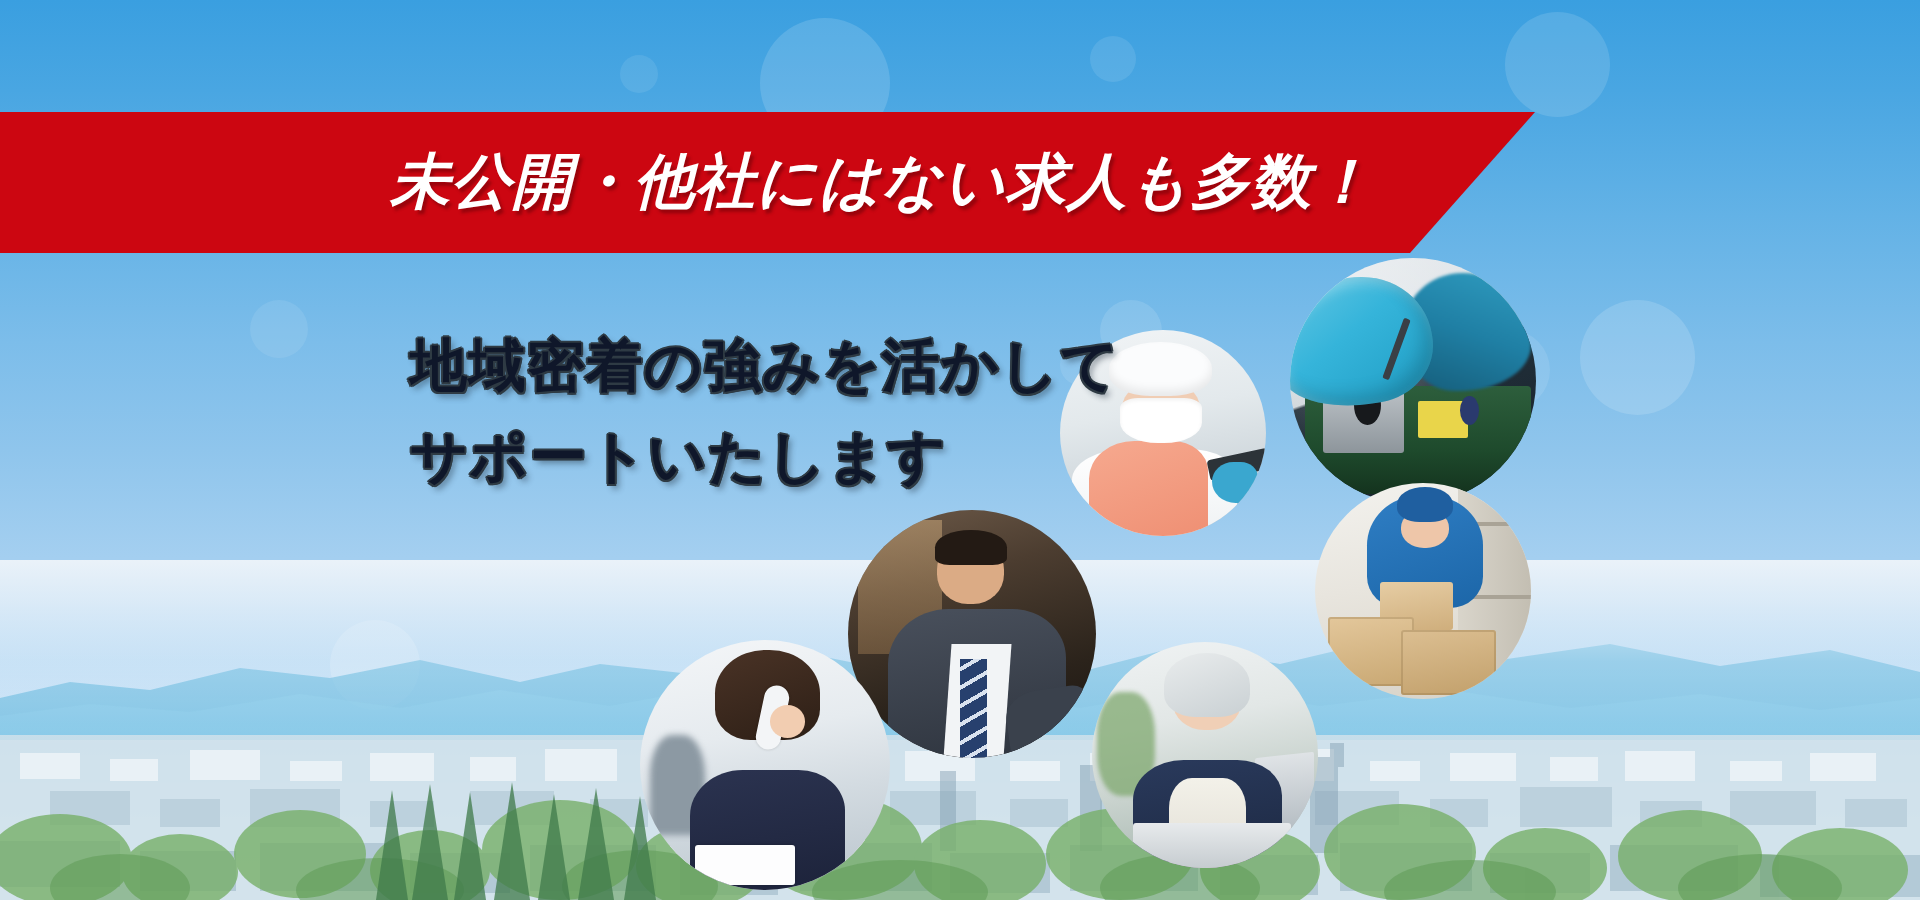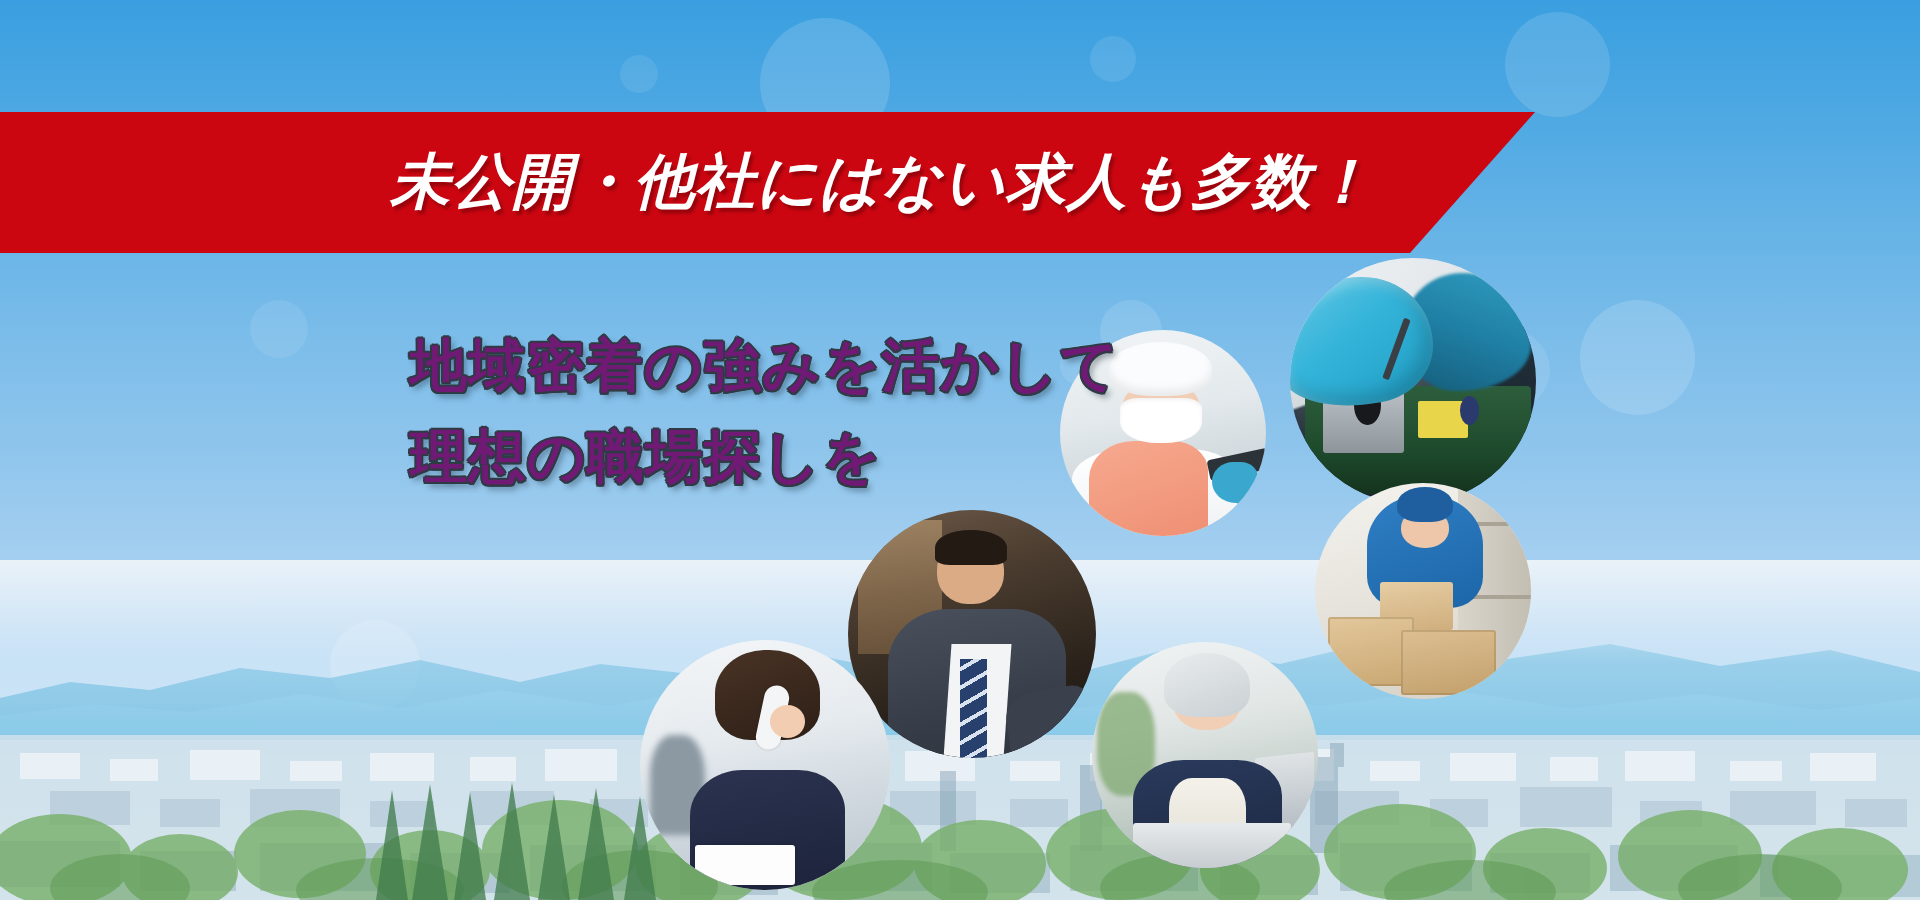--- a/index.html
+++ b/index.html
@@ -91,21 +91,21 @@
     text-align:center;
   }
 
   
   .headline {
     position:absolute;
     left:410px; top:320px;
     z-index:25;
   }
   .headline .line {
-    color:#701a75;
+    color:#0f172a;
     font-size:57px;
     font-weight:bold;
     line-height:91px;
     letter-spacing:1.5px;
     white-space:nowrap;
     text-shadow:
        2px 0 0 #2f3b44, -2px 0 0 #2f3b44, 0 2px 0 #2f3b44, 0 -2px 0 #2f3b44,
        1.5px 1.5px 0 #2f3b44, -1.5px 1.5px 0 #2f3b44, 1.5px -1.5px 0 #2f3b44, -1.5px -1.5px 0 #2f3b44,
        4px 5px 6px rgba(25,40,55,0.45);
     font-family:"DejaVu Sans","Liberation Sans",sans-serif;
@@ -434,16 +434,16 @@
     </div>
 
   </div>
 
   <div class="ribbon">
     <span class="ribbon-text">未公開・他社にはない求人も多数！</span>
   </div>
 
   <div class="headline">
     <div class="line">地域密着の強みを活かして</div>
-    <div class="line">理想の職場探しを</div>
+    <div class="line">サポートいたします</div>
   </div>
 
 </div>
 
 </body></html>

